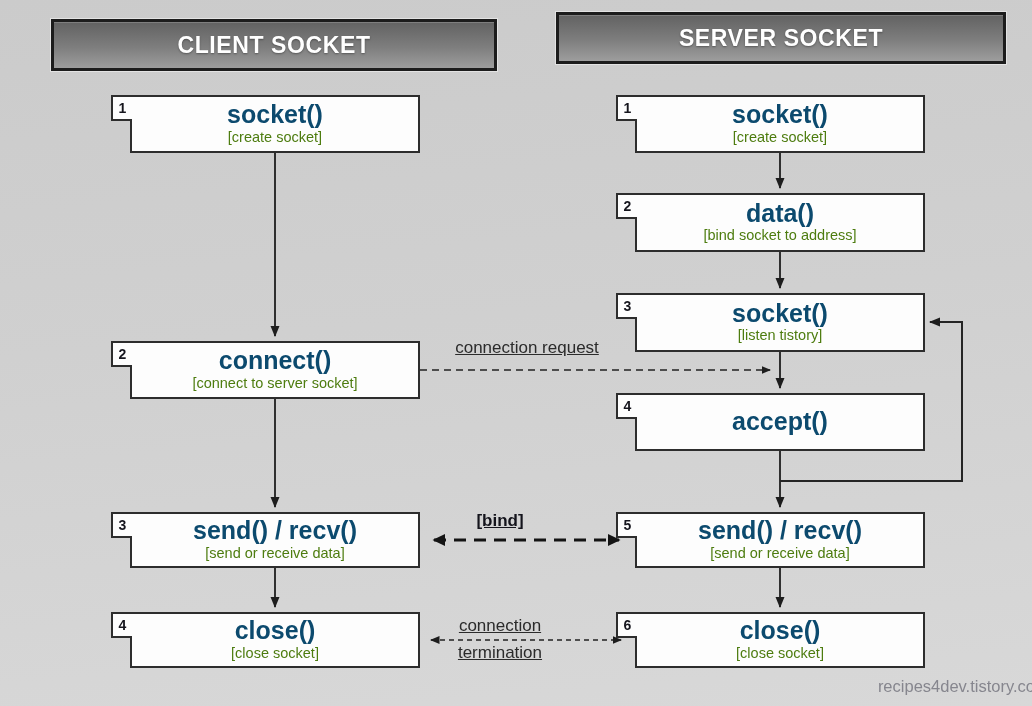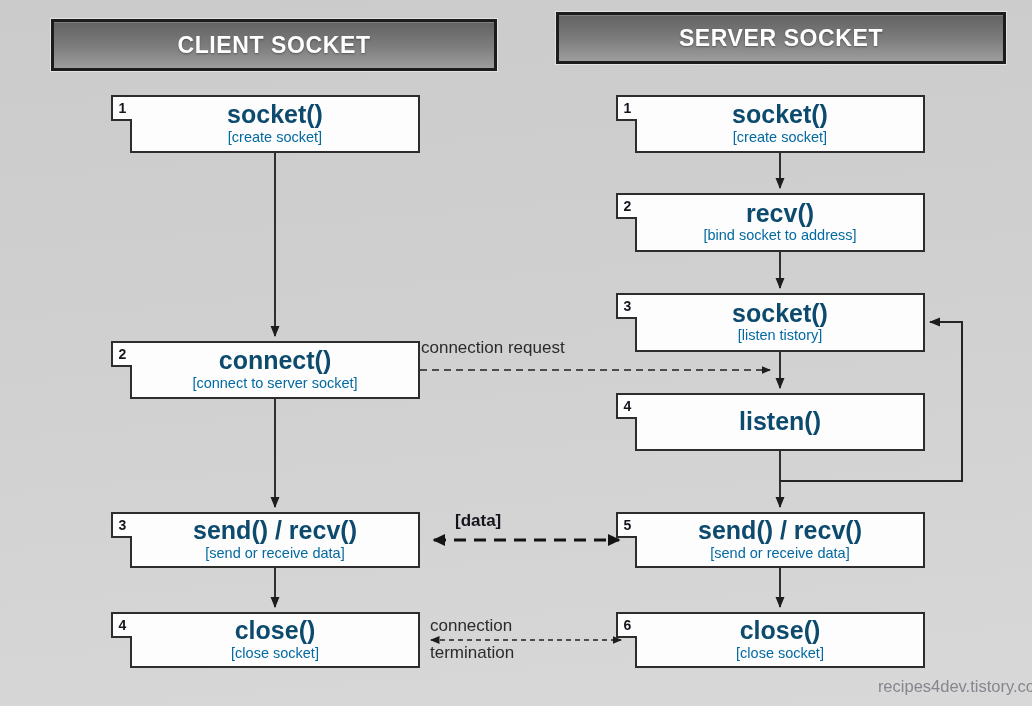--- a/index.html
+++ b/index.html
@@ -35,31 +35,31 @@
   #c2{top:341px;height:58px;}
   #c3{top:512px;height:56px;}
   #c4{top:612px;height:56px;}
   #s1{top:95px;height:58px;}
   #s2{top:193px;height:59px;}
   #s3{top:293px;height:59px;}
   #s4{top:393px;height:58px;}
   #s5{top:512px;height:56px;}
   #s6{top:612px;height:56px;}
   .fn{font-size:25px;font-weight:bold;color:#0c4a6e;line-height:1.02;}
-  .desc{font-size:14.5px;color:#0369a1;margin-top:2px;line-height:1.1;}
+  .desc{font-size:14.5px;color:#4d7c0f;margin-top:2px;line-height:1.1;}
   .badge{
     position:absolute;left:-21px;top:-2px;width:21px;height:26px;
     background:#fdfdfd;border:2px solid #2d2d2d;border-right:none;
     display:flex;align-items:center;justify-content:center;
     font-size:14px;font-weight:bold;color:#15151d;
   }
   
   #arrows{position:absolute;left:0;top:0;pointer-events:none;}
   
-  .flabel{position:absolute;color:#2b2b2b;font-size:17px;white-space:nowrap;}
+  .flabel{position:absolute;color:#2b2b2b;font-size:17px;text-align:center;white-space:nowrap;text-decoration:underline;}
   #lbl-request{left:421px;top:338px;width:212px;}
   #lbl-data{left:455px;top:511px;width:90px;font-weight:bold;color:#14141c;}
   #lbl-term1{left:430px;top:616px;width:140px;}
   #lbl-term2{left:430px;top:643px;width:140px;}
   #watermark{
     position:absolute;right:-3px;top:677px;
     font-size:16.5px;color:#86868e;white-space:nowrap;
   }
 </style>
 </head>
@@ -123,42 +123,42 @@
     <div class="desc">[close socket]</div>
   </div>
 
   <div class="box server" id="s1">
     <span class="badge">1</span>
     <div class="fn">socket()</div>
     <div class="desc">[create socket]</div>
   </div>
   <div class="box server" id="s2">
     <span class="badge">2</span>
-    <div class="fn">recv()</div>
+    <div class="fn">data()</div>
     <div class="desc">[bind socket to address]</div>
   </div>
   <div class="box server" id="s3">
     <span class="badge">3</span>
     <div class="fn">socket()</div>
     <div class="desc">[listen tistory]</div>
   </div>
   <div class="box server" id="s4">
     <span class="badge">4</span>
-    <div class="fn">listen()</div>
+    <div class="fn">accept()</div>
   </div>
   <div class="box server" id="s5">
     <span class="badge">5</span>
     <div class="fn">send() / recv()</div>
     <div class="desc">[send or receive data]</div>
   </div>
   <div class="box server" id="s6">
     <span class="badge">6</span>
     <div class="fn">close()</div>
     <div class="desc">[close socket]</div>
   </div>
 
   <div class="flabel" id="lbl-request">connection request</div>
-  <div class="flabel" id="lbl-data">[data]</div>
+  <div class="flabel" id="lbl-data">[bind]</div>
   <div class="flabel" id="lbl-term1">connection</div>
   <div class="flabel" id="lbl-term2">termination</div>
 
   <div id="watermark">recipes4dev.tistory.co</div>
 </div>
 
 </body></html>

